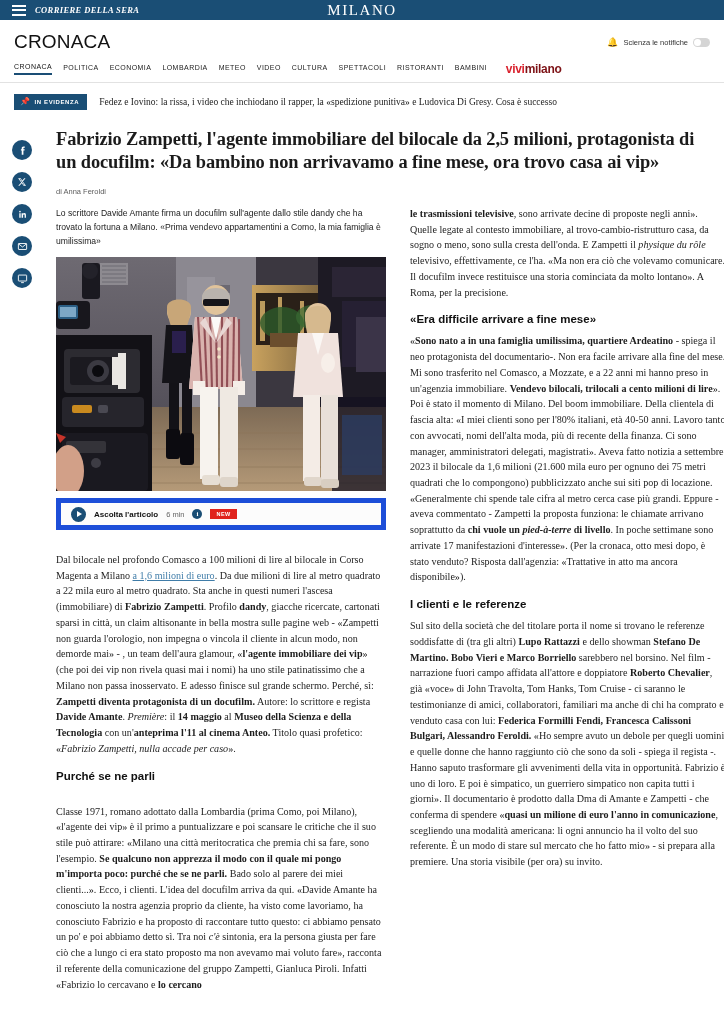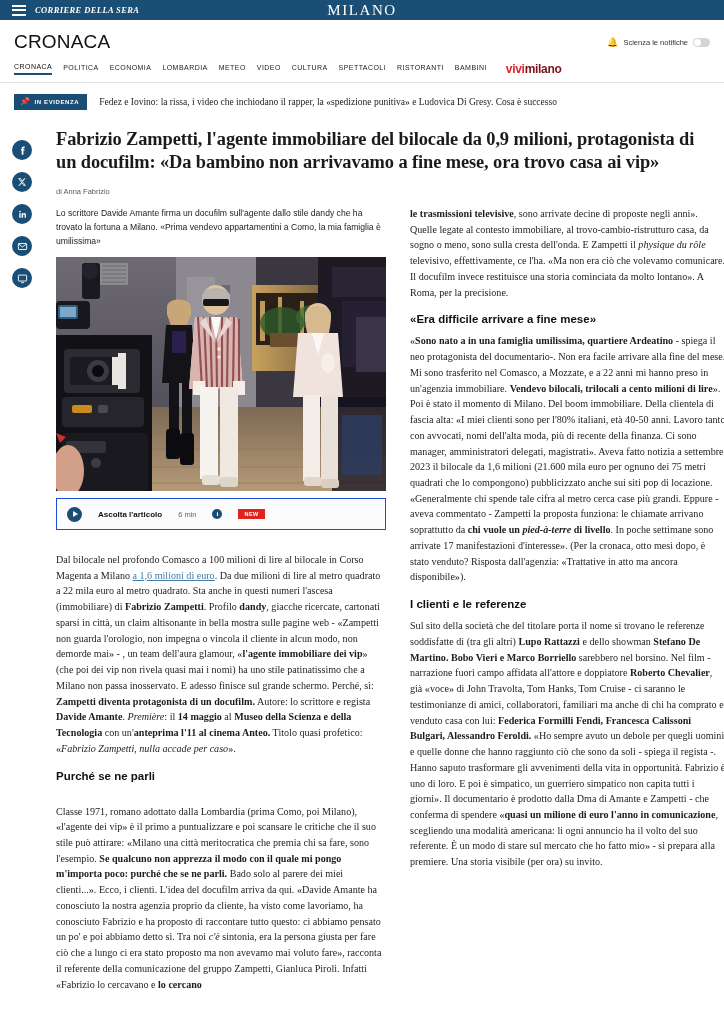--- a/index.html
+++ b/index.html
@@ -246,26 +246,26 @@
     height: 234px;
     position: relative;
     overflow: hidden;
     background: #2a2732;
   }
   .photo svg { display: block; }
 
   .audio-bar {
     margin-top: 7px;
     height: 32px;
-    border: 1px solid #1d4ed8;
+    border: 5px solid #1d4ed8;
     background: #fcfcfc;
     display: flex;
     align-items: center;
     padding: 0 10px;
-    gap: 16px;
+    gap: 8px;
     cursor: pointer;
   }
   .play-btn {
     width: 15px; height: 15px; border-radius: 50%;
     background: #1a4e75;
     display: flex; align-items: center; justify-content: center;
   }
   .play-tri {
     width: 0; height: 0;
     border-left: 5px solid #ffffff;
@@ -382,22 +382,22 @@
     <div class="share-btn">
       <svg width="11" height="11" viewBox="0 0 24 24" fill="none" stroke="#fff" stroke-width="2">
           <rect x="3" y="4.5" width="18" height="13" rx="1"></rect>
           <path d="M9 21h6"></path>
         </svg>
     </div>
   </div>
 
   <div class="article-body">
 
-    <h1 class="headline">Fabrizio Zampetti, l'agente immobiliare del bilocale da 0,9 milioni, protagonista di un docufilm: «Da bambino non arrivavamo a fine mese, ora trovo casa ai vip»</h1>
-    <div class="byline">di Anna Fabrizio</div>
+    <h1 class="headline">Fabrizio Zampetti, l'agente immobiliare del bilocale da 2,5 milioni, protagonista di un docufilm: «Da bambino non arrivavamo a fine mese, ora trovo casa ai vip»</h1>
+    <div class="byline">di Anna Feroldi</div>
 
     <div class="cols">
 
       <div class="col-left">
 
         <div class="standfirst">Lo scrittore Davide Amante firma un docufilm sull'agente dallo stile dandy che ha trovato la fortuna a Milano. «Prima vendevo appartamentini a Como, la mia famiglia è umilissima»</div>
 
         <div class="photo">
           <svg width="330" height="234" viewBox="0 0 330 234" xmlns="http://www.w3.org/2000/svg">
             <defs>

